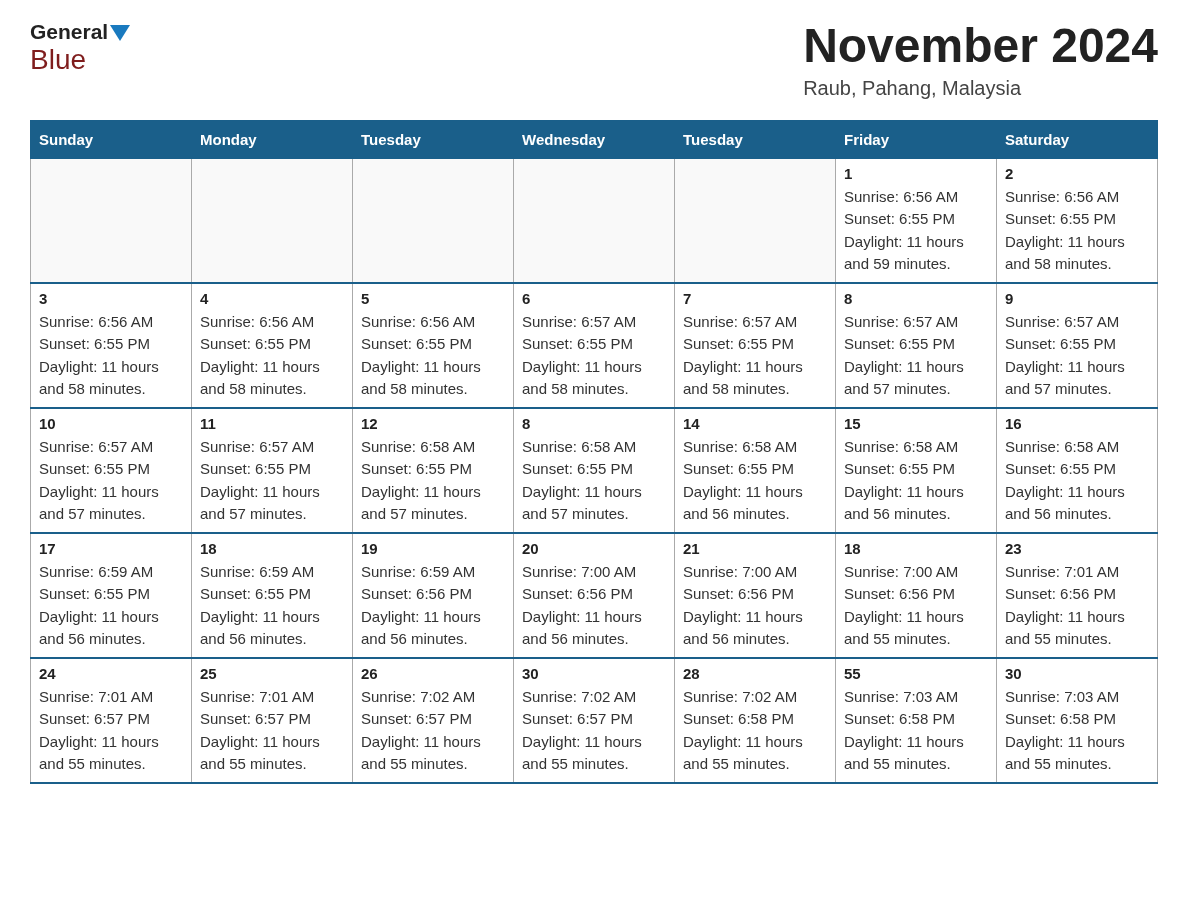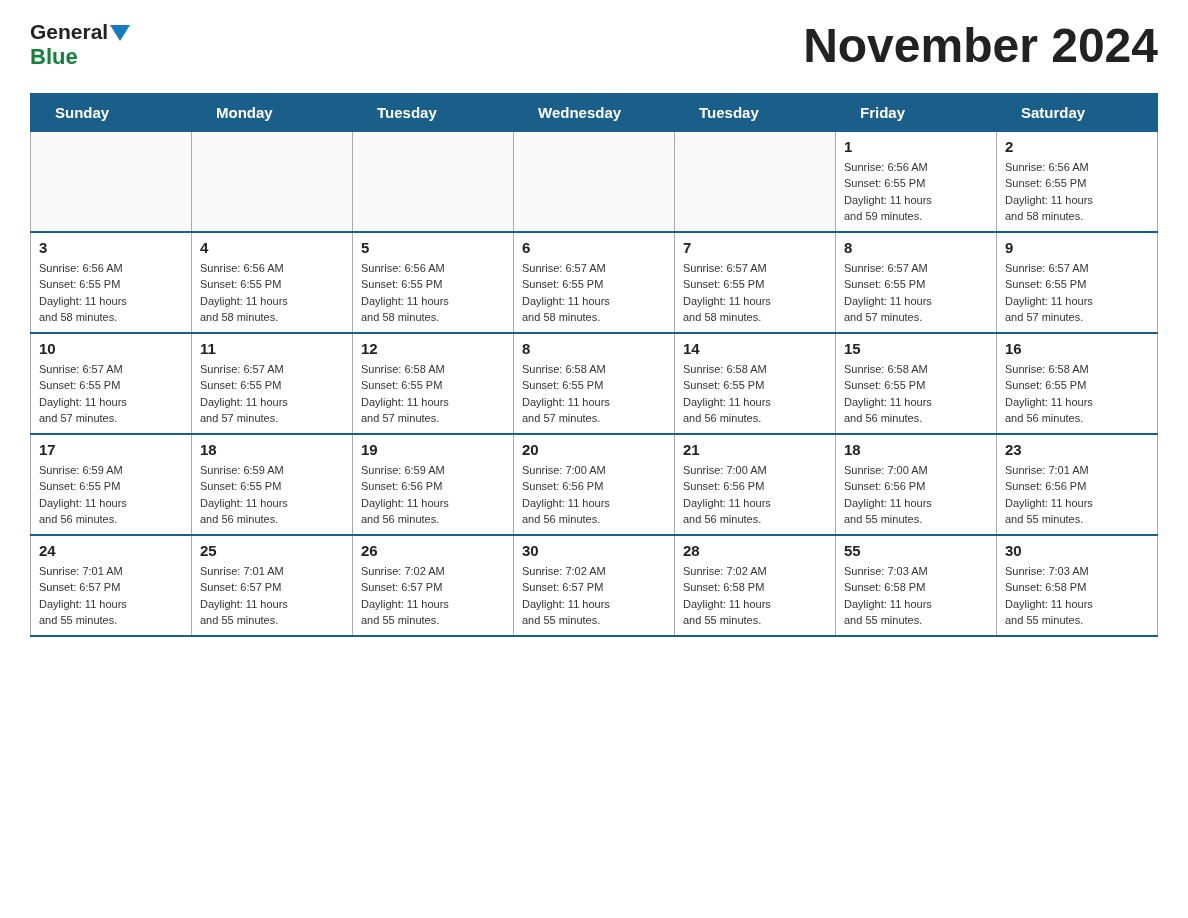--- a/index.html
+++ b/index.html
@@ -21,23 +21,23 @@
       align-items: flex-start;
     }
     .logo-general {
       font-size: 21px;
       font-weight: bold;
       color: #222;
       display: flex;
       align-items: center;
     }
     .logo-blue {
-      font-size: 22px;
-      font-weight: bold;
-      color: #15803d;
+      font-size: 28px;
+      font-weight: normal;
+      color: #7f1d1d;
     }
     .logo-triangle {
       width: 0;
       height: 0;
       border-left: 10px solid transparent;
       border-right: 10px solid transparent;
       border-top: 16px solid #1a7abf;
       display: inline-block;
       margin-left: 2px;
       margin-bottom: -2px;
@@ -56,21 +56,21 @@
       color: #444;
       margin-top: 4px;
     }
     .calendar {
       width: 100%;
       border-collapse: collapse;
     }
     .calendar thead tr th {
       background-color: #1a5f8a;
       color: #fff;
-      padding: 10px 24px;
+      padding: 10px 8px;
       text-align: left;
       font-size: 15px;
       font-weight: bold;
       border: 1px solid #1a5f8a;
     }
     .calendar tbody tr td {
       vertical-align: top;
       border: 1px solid #aaa;
       padding: 6px 8px;
       width: 14.28%;
@@ -81,41 +81,42 @@
     .calendar tbody tr {
       border-bottom: 2px solid #1a5f8a;
     }
     .day-number {
       font-size: 15px;
       font-weight: bold;
       color: #222;
       margin-bottom: 4px;
     }
     .day-info {
-      font-size: 11px;
+      font-size: 15px;
       color: #333;
       line-height: 1.5;
     }
     .empty-cell {
       background: #f9f9f9;
     }
   </style>
 </head>
 <body>
 
 <div class="header">
   <div class="logo">
     <div class="logo-general">
       <span>General</span>
         <span class="logo-triangle"></span>
     </div>
     <div class="logo-blue">Blue</div>
   </div>
   <div class="title-block">
     <div class="month-title">November 2024</div>
+    <div class="location-title">Raub, Pahang, Malaysia</div>
   </div>
 </div>
 
 <table class="calendar">
   <thead>
     <tr>
     <th>Sunday</th>
         <th>Monday</th>
         <th>Tuesday</th>
         <th>Wednesday</th>

